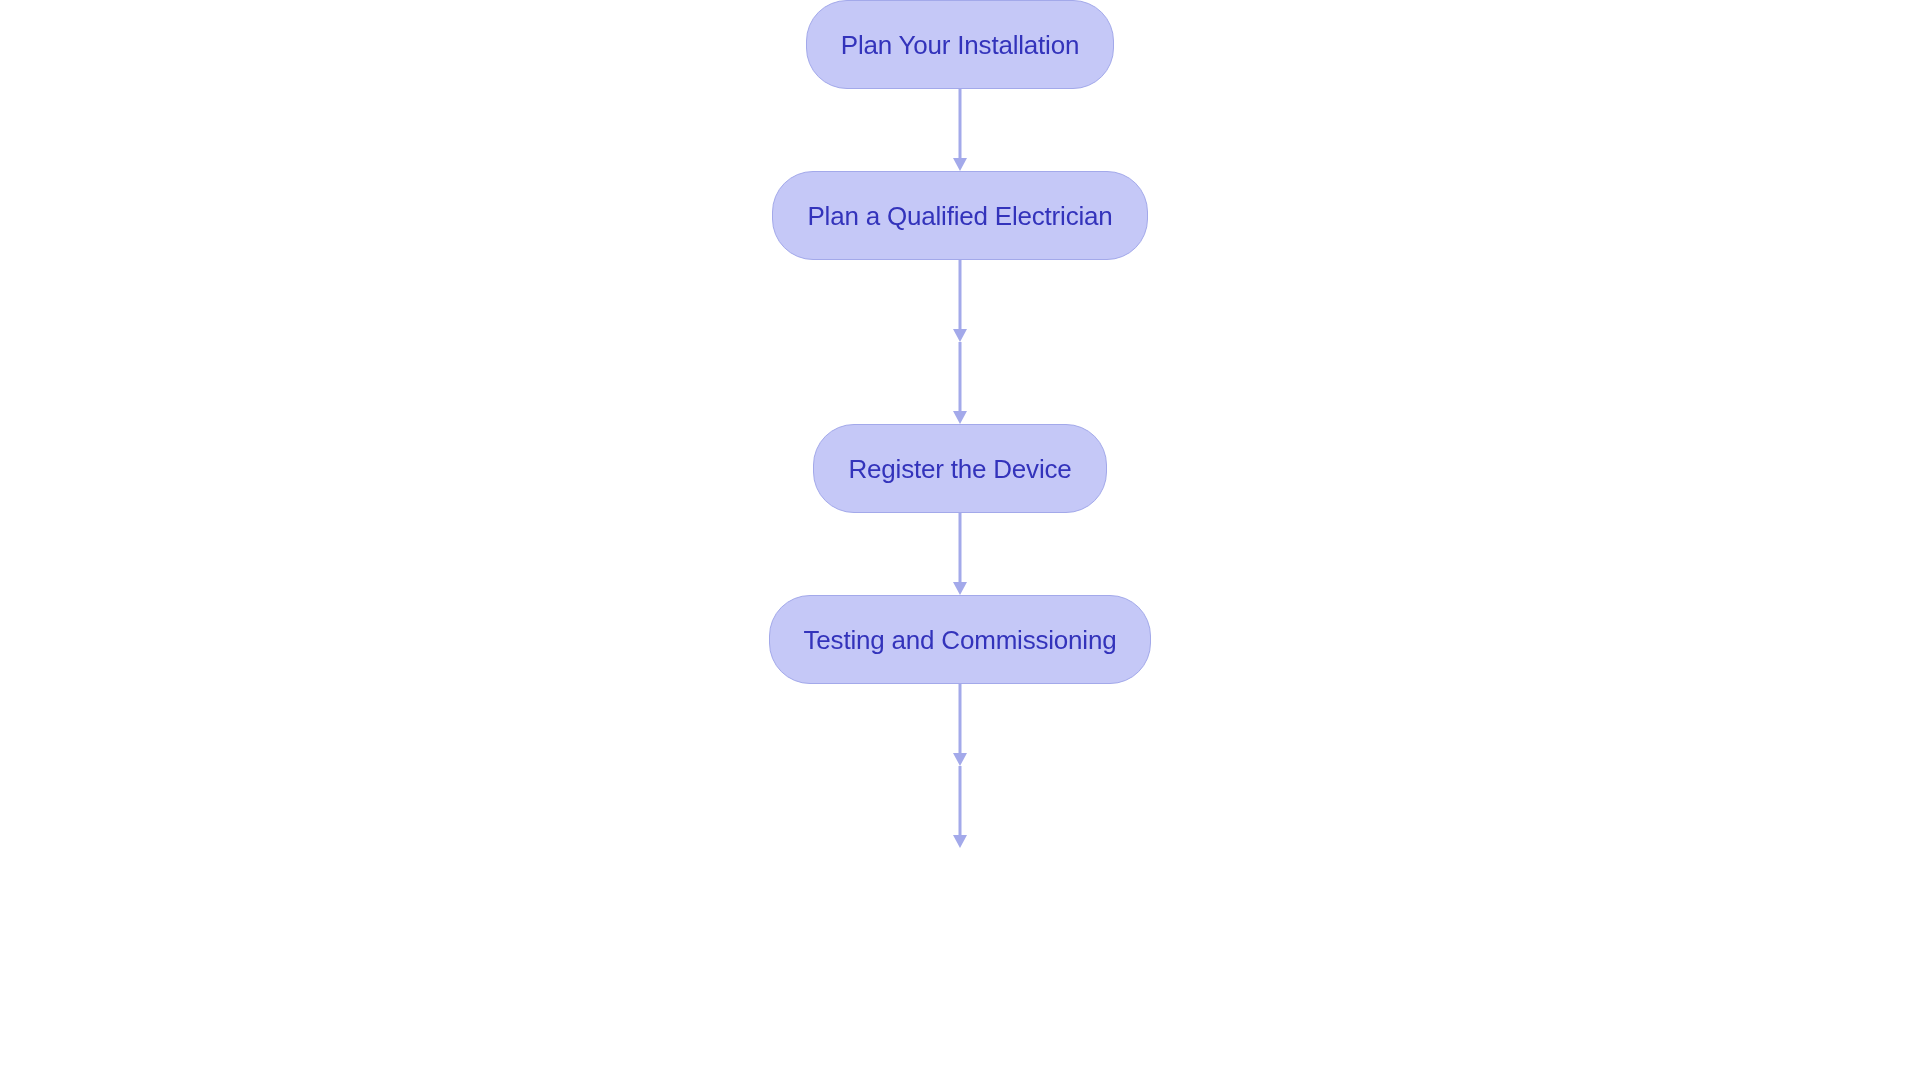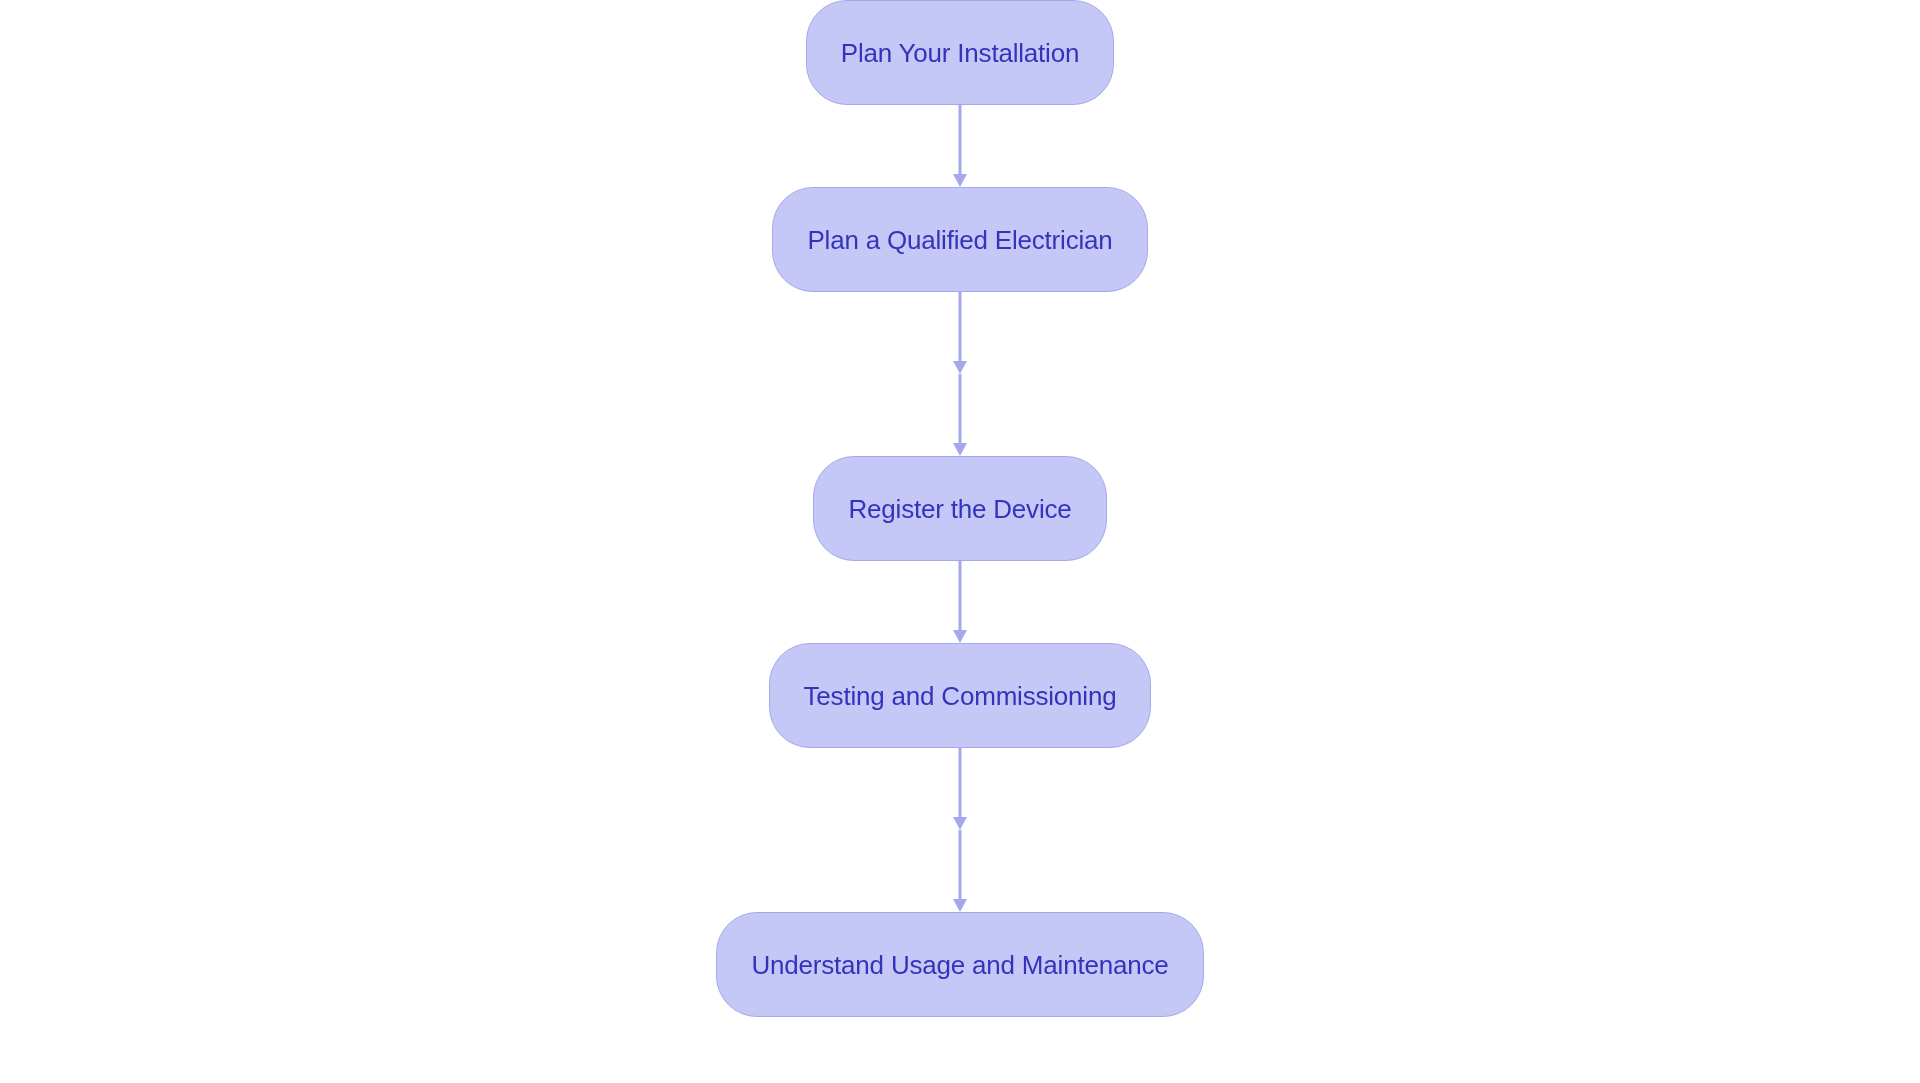--- a/index.html
+++ b/index.html
@@ -19,21 +19,21 @@
     position: relative;
     width: 1920px;
     height: 1083px;
     display: flex;
     flex-direction: column;
     align-items: center;
   }
 
   .flow-node {
     box-sizing: border-box;
-    height: 105px;
+    height: 89px;
     border-radius: 41px;
     background: #c5c8f7;
     border: 1px solid #a3a9ea;
     display: flex;
     align-items: center;
     justify-content: flex-start;
     padding: 0 34px;
     flex: 0 0 auto;
   }
 
@@ -121,17 +121,14 @@
     <div class="conn-line"></div>
     <div class="conn-arrowhead"></div>
   </div>
 
 
   <div class="flow-connector">
     <div class="conn-line"></div>
     <div class="conn-arrowhead"></div>
   </div>
 
-  <div class="flow-node">
-    <span class="flow-node-label">Understand Usage and Maintenance</span>
-  </div>
 
 </div>
 
 </body></html>

